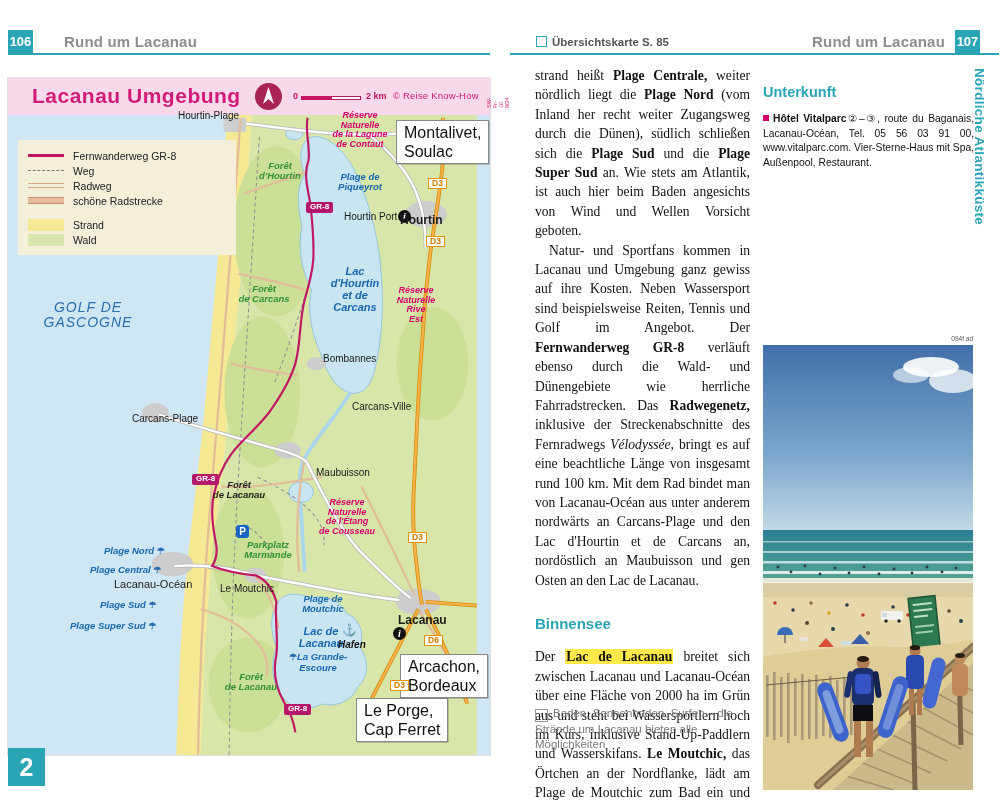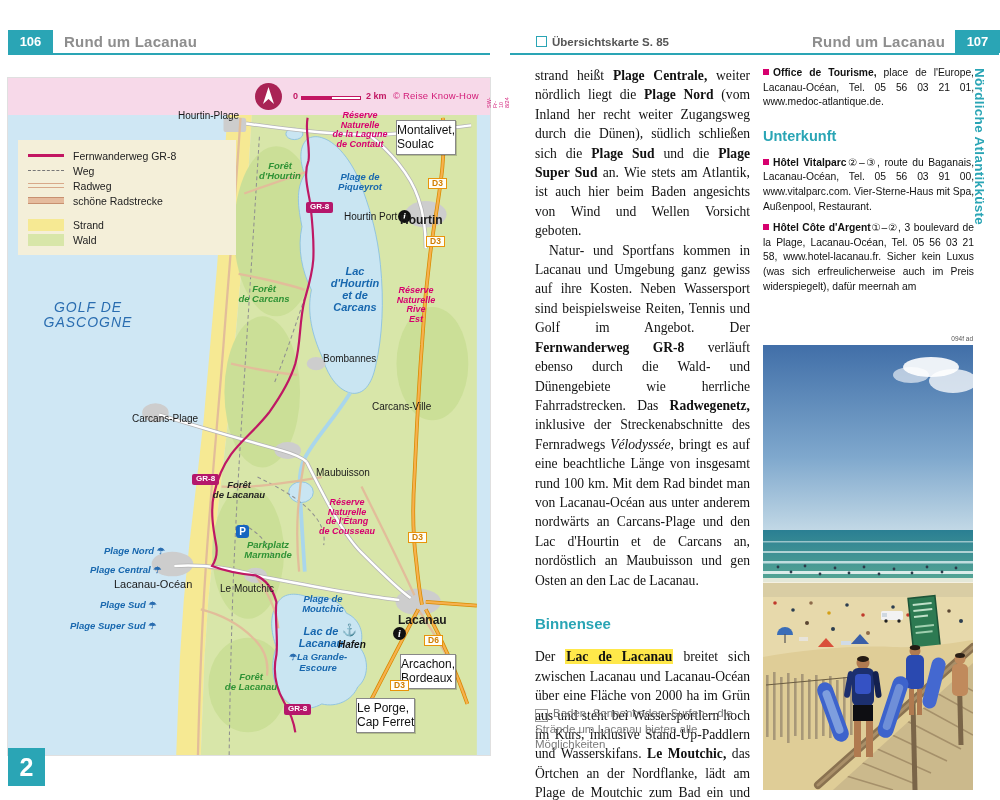--- a/index.html
+++ b/index.html
@@ -2,21 +2,21 @@
 <html><head>
 <meta charset="utf-8">
 <style>
   html,body{margin:0;padding:0;}
   body{width:1000px;height:800px;position:relative;background:#ffffff;
        font-family:"Liberation Sans",sans-serif;overflow:hidden;}
   .abs{position:absolute;}
 
   
   .pgnum{background:#2aa5b5;color:#fff;font-weight:bold;font-size:13px;
-         width:45px;height:23px;line-height:23px;text-align:center;}
+         width:25px;height:23px;line-height:23px;text-align:center;}
   .hdr-title{color:#8e8e8e;font-weight:bold;font-size:15px;letter-spacing:.2px;}
   .hdr-rule{height:2px;background:#2aa5b5;}
   .hdr-link{color:#555;font-weight:bold;font-size:11.5px;}
   .sq-icon{display:inline-block;width:9px;height:9px;border:1.6px solid #2aa5b5;
            margin-right:5px;vertical-align:-1px;}
   .chapter-tab{background:#2aa5b5;color:#fff;font-weight:bold;font-size:25px;
                width:37px;height:38px;line-height:38px;text-align:center;}
   .side-tab{color:#2aa5b5;font-weight:bold;font-size:13.5px;letter-spacing:.3px;
             writing-mode:vertical-rl;}
 
@@ -40,21 +40,21 @@
   .lbl-blue{font-style:italic;font-weight:bold;font-size:9.5px;color:#1767ae;}
   .lbl-lake{font-style:italic;font-weight:bold;font-size:11px;color:#1767ae;}
   .lbl-sea{font-style:italic;font-size:14px;color:#2a6db0;letter-spacing:1px;}
   .lbl-green{font-style:italic;font-weight:bold;font-size:9.5px;color:#2f9235;}
   .lbl-magenta{font-style:italic;font-weight:bold;font-size:9px;color:#d6006e;}
   .lbl-dark{font-style:italic;font-weight:bold;font-size:9.5px;color:#222;}
   .lbl-hafen{font-style:italic;font-weight:bold;font-size:10px;color:#111;}
   .badge-gr8{background:#b5176b;color:#fff;font-weight:bold;font-size:8px;padding:1px 4px;border-radius:2px;}
   .badge-road{background:#fffdf5;border:1.2px solid #e8940a;color:#d07c00;font-weight:bold;font-size:8.5px;padding:0 3px;}
   .box-dest{background:#fff;border:1px solid #888;box-shadow:1px 1px 0 rgba(0,0,0,.18);
-            font-size:12px;color:#111;padding:2px 0;line-height:1.2;}
+            font-size:16px;color:#111;padding:2px 7px;line-height:1.2;}
   .icon-info{width:13px;height:13px;background:#111;color:#fff;border-radius:50%;
              font-family:"Liberation Serif",serif;font-style:italic;font-weight:bold;font-size:10px;
              text-align:center;line-height:13px;}
   .icon-parking{width:13px;height:13px;background:#1565c0;color:#fff;border-radius:3px;
                 font-weight:bold;font-size:10px;text-align:center;line-height:13px;}
   .icon-anchor{font-size:12px;color:#111;}
   .umb{color:#2a6db0;font-size:9px;font-style:normal;}
 
   
   #legend{left:10px;top:62px;width:218px;background:#f4efd9;padding:8px 0 8px 10px;box-sizing:border-box;}
@@ -94,20 +94,21 @@
 </style>
 </head>
 <body>
 
 <div class="abs pgnum" style="left:8px;top:30px;">106</div>
 <div class="abs hdr-title" style="left:64px;top:33px;">Rund um Lacanau</div>
 <div class="abs hdr-rule" style="left:8px;top:53px;width:482px;"></div>
 
 <div id="map" class="abs">
   <div id="map-titlebar" class="abs">
+    <div id="map-title" class="abs">Lacanau Umgebung</div>
     <div id="compass" class="abs">
       <svg width="27" height="27" viewBox="0 0 27 27">
           <polygon points="13.5,4 19,21 13.5,16 8,21" fill="#fff"></polygon>
         </svg>
     </div>
     <span class="abs scale-txt" style="left:285px;top:13px;">0</span>
     <div class="abs scale-seg1"></div>
     <div class="abs scale-seg2"></div>
     <span class="abs scale-txt" style="left:358px;top:13px;">2 km</span>
     <span id="map-credit" class="abs" style="left:385px;top:12px;">© Reise Know-How</span>
@@ -230,21 +231,21 @@
       <div class="mlb lbl-black" style="left: 336px; top: 134px;">Hourtin Port</div>
       <div class="mlb icon-info" style="left: 390px; top: 132px;">i</div>
       <div class="mlb lbl-black big" style="left: 392px; top: 136px;">Hourtin</div>
       <div class="mlb badge-road" style="left: 420px; top: 100px;">D3</div>
       <div class="mlb badge-road" style="left: 418px; top: 158px;">D3</div>
       <div class="mlb lbl-sea ctr" style="left: 20px; top: 222px; width: 120px;">GOLF DE<br>GASCOGNE</div>
       <div class="mlb lbl-green ctr" style="left: 222px; top: 206px; width: 68px;">Forêt<br>de Carcans</div>
       <div class="mlb lbl-lake ctr" style="left: 316px; top: 188px; width: 62px;">Lac<br>d'Hourtin<br>et de<br>Carcans</div>
       <div class="mlb lbl-magenta ctr" style="left: 382px; top: 208px; width: 52px;">Réserve<br>Naturelle<br>Rive<br>Est</div>
       <div class="mlb lbl-black" style="left: 294px; top: 276px; padding-left: 21px;">Bombannes</div>
-      <div class="mlb lbl-black" style="left: 364px; top: 324px;">Carcans-Ville</div>
+      <div class="mlb lbl-black" style="left: 344px; top: 324px;">Carcans-Ville</div>
       <div class="mlb lbl-black" style="left: 124px; top: 336px;">Carcans-Plage</div>
       <div class="mlb badge-gr8" style="left: 184px; top: 396px;">GR-8</div>
       <div class="mlb lbl-dark ctr" style="left: 198px; top: 402px; width: 66px;">Forêt<br>de Lacanau</div>
       <div class="mlb lbl-black" style="left: 274px; top: 390px; padding-left: 34px;">Maubuisson</div>
       <div class="mlb lbl-magenta ctr" style="left: 300px; top: 420px; width: 78px;">Réserve<br>Naturelle<br>de l'Étang<br>de Cousseau</div>
       <div class="mlb icon-parking" style="left: 228px; top: 447px;">P</div>
       <div class="mlb lbl-green ctr" style="left: 228px; top: 462px; width: 64px;">Parkplatz<br>Marmande</div>
       <div class="mlb badge-road" style="left: 400px; top: 454px;">D3</div>
       <div class="mlb lbl-blue" style="left: 96px; top: 468px;">Plage Nord <span class="umb">☂</span></div>
       <div class="mlb lbl-blue" style="left: 82px; top: 487px;">Plage Central <span class="umb">☂</span></div>
@@ -279,24 +280,22 @@
 <div id="article" class="abs">
     <p><span>strand heißt </span><span class="b">Plage Centrale,</span><span> weiter nördlich liegt die </span><span class="b">Plage Nord</span><span> (vom Inland her recht weiter Zugangsweg durch die Dünen), südlich schließen sich die </span><span class="b">Plage Sud</span><span> und die </span><span class="b">Plage Super Sud</span><span> an. Wie stets am Atlantik, ist auch hier beim Baden angesichts von Wind und Wellen Vorsicht geboten.</span></p>
     <p class="ind"><span>Natur- und Sportfans kommen in Lacanau und Umgebung ganz gewiss auf ihre Kosten. Neben Wassersport sind beispielsweise Reiten, Tennis und Golf im Angebot. Der </span><span class="b">Fernwanderweg GR-8</span><span> verläuft ebenso durch die Wald- und Dünengebiete wie herrliche Fahrradstrecken. Das </span><span class="b">Radwegenetz,</span><span> inklusive der Streckenabschnitte des Fernradwegs </span><span class="i">Vélodyssée,</span><span> bringt es auf eine beachtliche Länge von insgesamt rund 100 km. Mit dem Rad bindet man von Lacanau-Océan aus unter anderem nordwärts an Carcans-Plage und den Lac d'Hourtin et de Carcans an, nordöstlich an Maubuisson und gen Osten an den Lac de Lacanau.</span></p>
     <div class="art-h">Binnensee</div>
     <p><span>Der </span><span class="hl">Lac de Lacanau</span><span> breitet sich zwischen Lacanau und Lacanau-Océan über eine Fläche von 2000 ha im Grün aus und steht bei Wassersportlern hoch im Kurs, inklusive Stand-Up-Paddlern und Wasserskifans. </span><span class="b">Le Moutchic,</span><span> das Örtchen an der Nordflanke, lädt am Plage de Moutchic zum Bad ein und hat einen Tretbootverleih. Ein schöner Strand liegt in </span></p>
   </div>
 
 <div id="caption" class="abs"><span class="cap-icon">›</span><span>Baden, Sonnenbaden, Surfen – die Strände um Lacanau bieten alle Möglichkeiten</span></div>
 
 <div id="info-col" class="abs">
-    <p class="info-entry"><span class="bullet"></span><span class="b">Office de Tourisme,</span><span> place de l'Europe, Lacanau-Océan, Tel. 05 56 03 21 01, www.medoc-atlantique.de.</span></p>
     <div class="info-h later">Unterkunft</div>
     <p class="info-entry"><span class="bullet"></span><span class="b">Hôtel Vitalparc</span><span>②–③, route du Baganais, Lacanau-Océan, Tel. 05 56 03 91 00, www.vitalparc.com. Vier-Sterne-Haus mit Spa, Außenpool, Restaurant.</span></p>
-    <p class="info-entry"><span class="bullet"></span><span class="b">Hôtel Côte d'Argent</span><span>①–②, 3 boulevard de la Plage, Lacanau-Océan, Tel. 05 56 03 21 58, www.hotel-lacanau.fr. Sicher kein Luxus (was sich erfreulicherweise auch im Preis widerspiegelt), dafür meernah am</span></p>
   </div>
 
 <div id="photo-credit" class="abs">094f ad</div>
 
 <div id="photo" class="abs">
   <svg width="210" height="445" viewBox="0 0 210 445">
     <defs>
       <linearGradient id="sky" x1="0" y1="0" x2="0" y2="1">
         <stop offset="0" stop-color="#416fa8"></stop>
           <stop offset=".6" stop-color="#7fa8cd"></stop>

